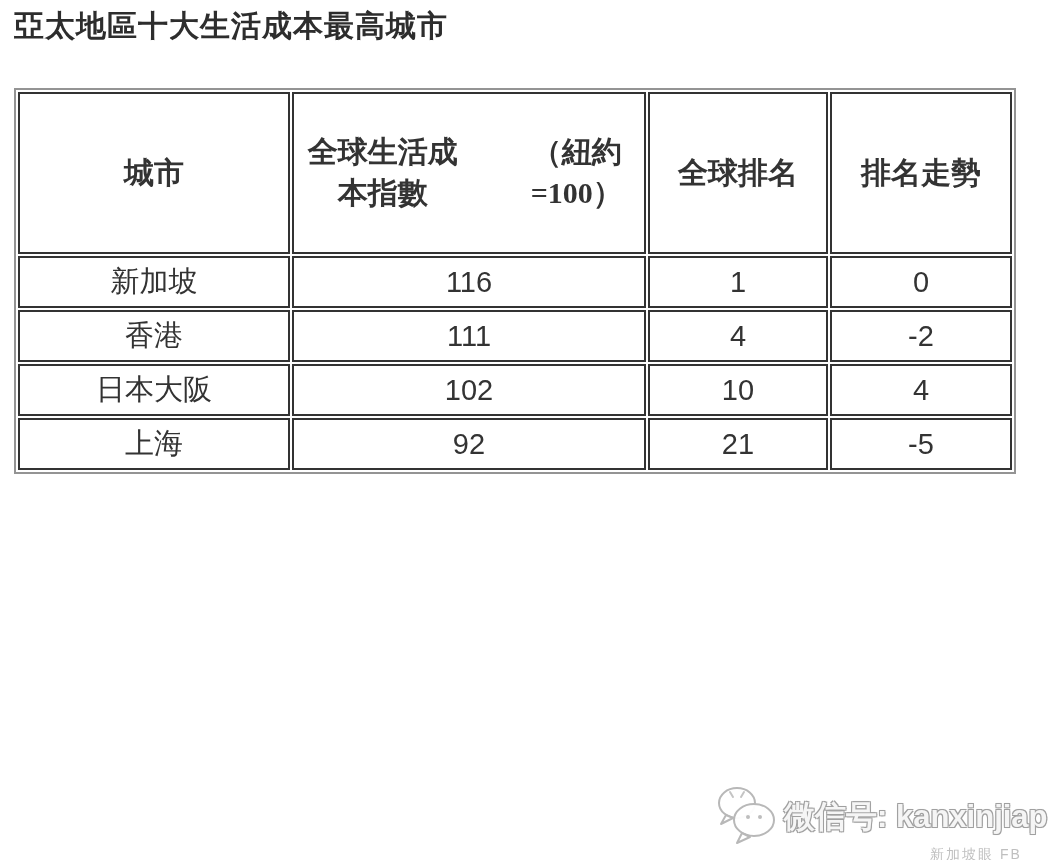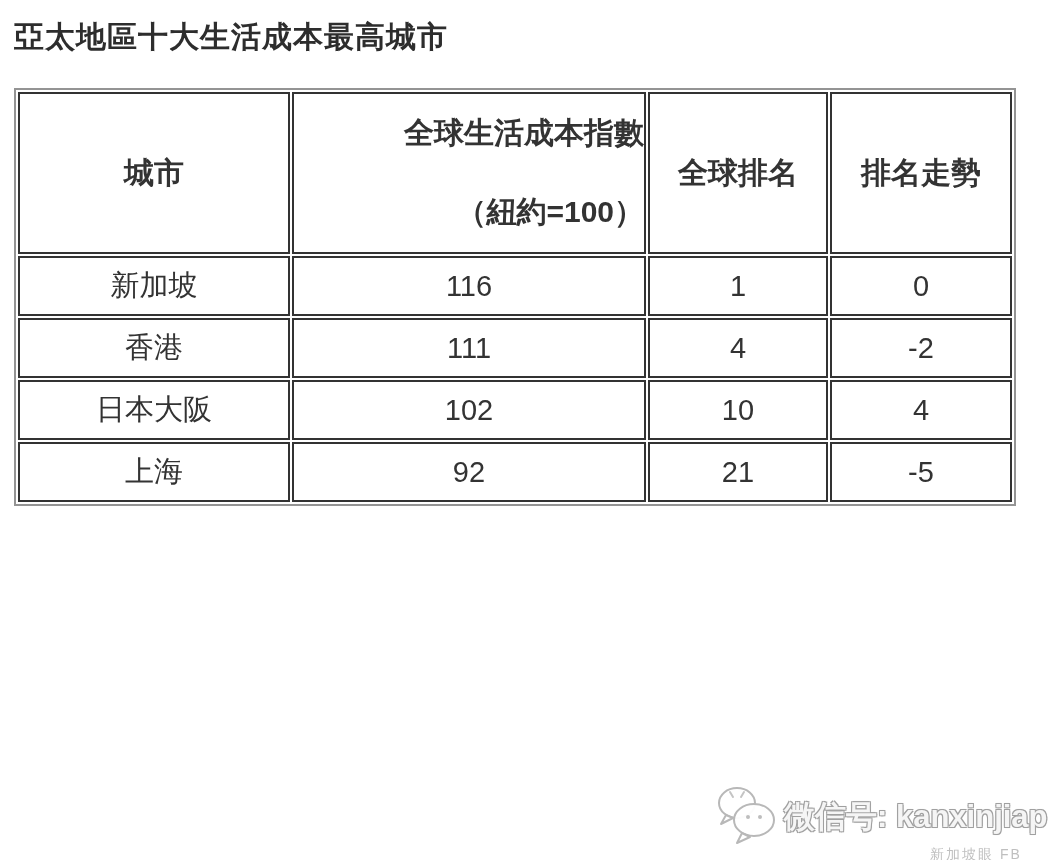--- a/index.html
+++ b/index.html
@@ -13,21 +13,20 @@
     overflow: hidden;
   }
   .page-title {
     position: absolute;
     left: 14px; top: 6px;
     font-size: 30px;
     font-weight: bold;
     color: #2d2d2d;
     letter-spacing: 1px;
     white-space: nowrap;
-    margin-top: 11px;
   }
   table.cost-table {
     position: absolute;
     left: 14px; top: 88px;
     width: 996px;
     table-layout: fixed;
     border-collapse: separate;
     border-spacing: 2px;
     border: 2px solid #949494;
     background: #ffffff;
@@ -43,28 +42,29 @@
   .cost-table th {
     font-size: 30px;
     font-weight: bold;
     color: #333333;
     height: 162px;
   }
   .cost-table td {
     font-size: 29px;
     font-weight: normal;
     color: #333333;
-    height: 60px;
+    height: 52px;
   }
   .hdr-index-wrap {
     display: flex;
-    flex-direction: column;
-    align-items: flex-end;
+    flex-direction: row;
+    align-items: flex-start;
     justify-content: center;
     gap: 38px;
+    font-family: Liberation Serif, serif;
   }
   
   .watermark {
     position: absolute;
     left: 712px; top: 782px;
     width: 336px; height: 78px;
     pointer-events: none;
   }
   .wm-icon { position: absolute; left: 2px; top: 2px; }
   .wm-text {

